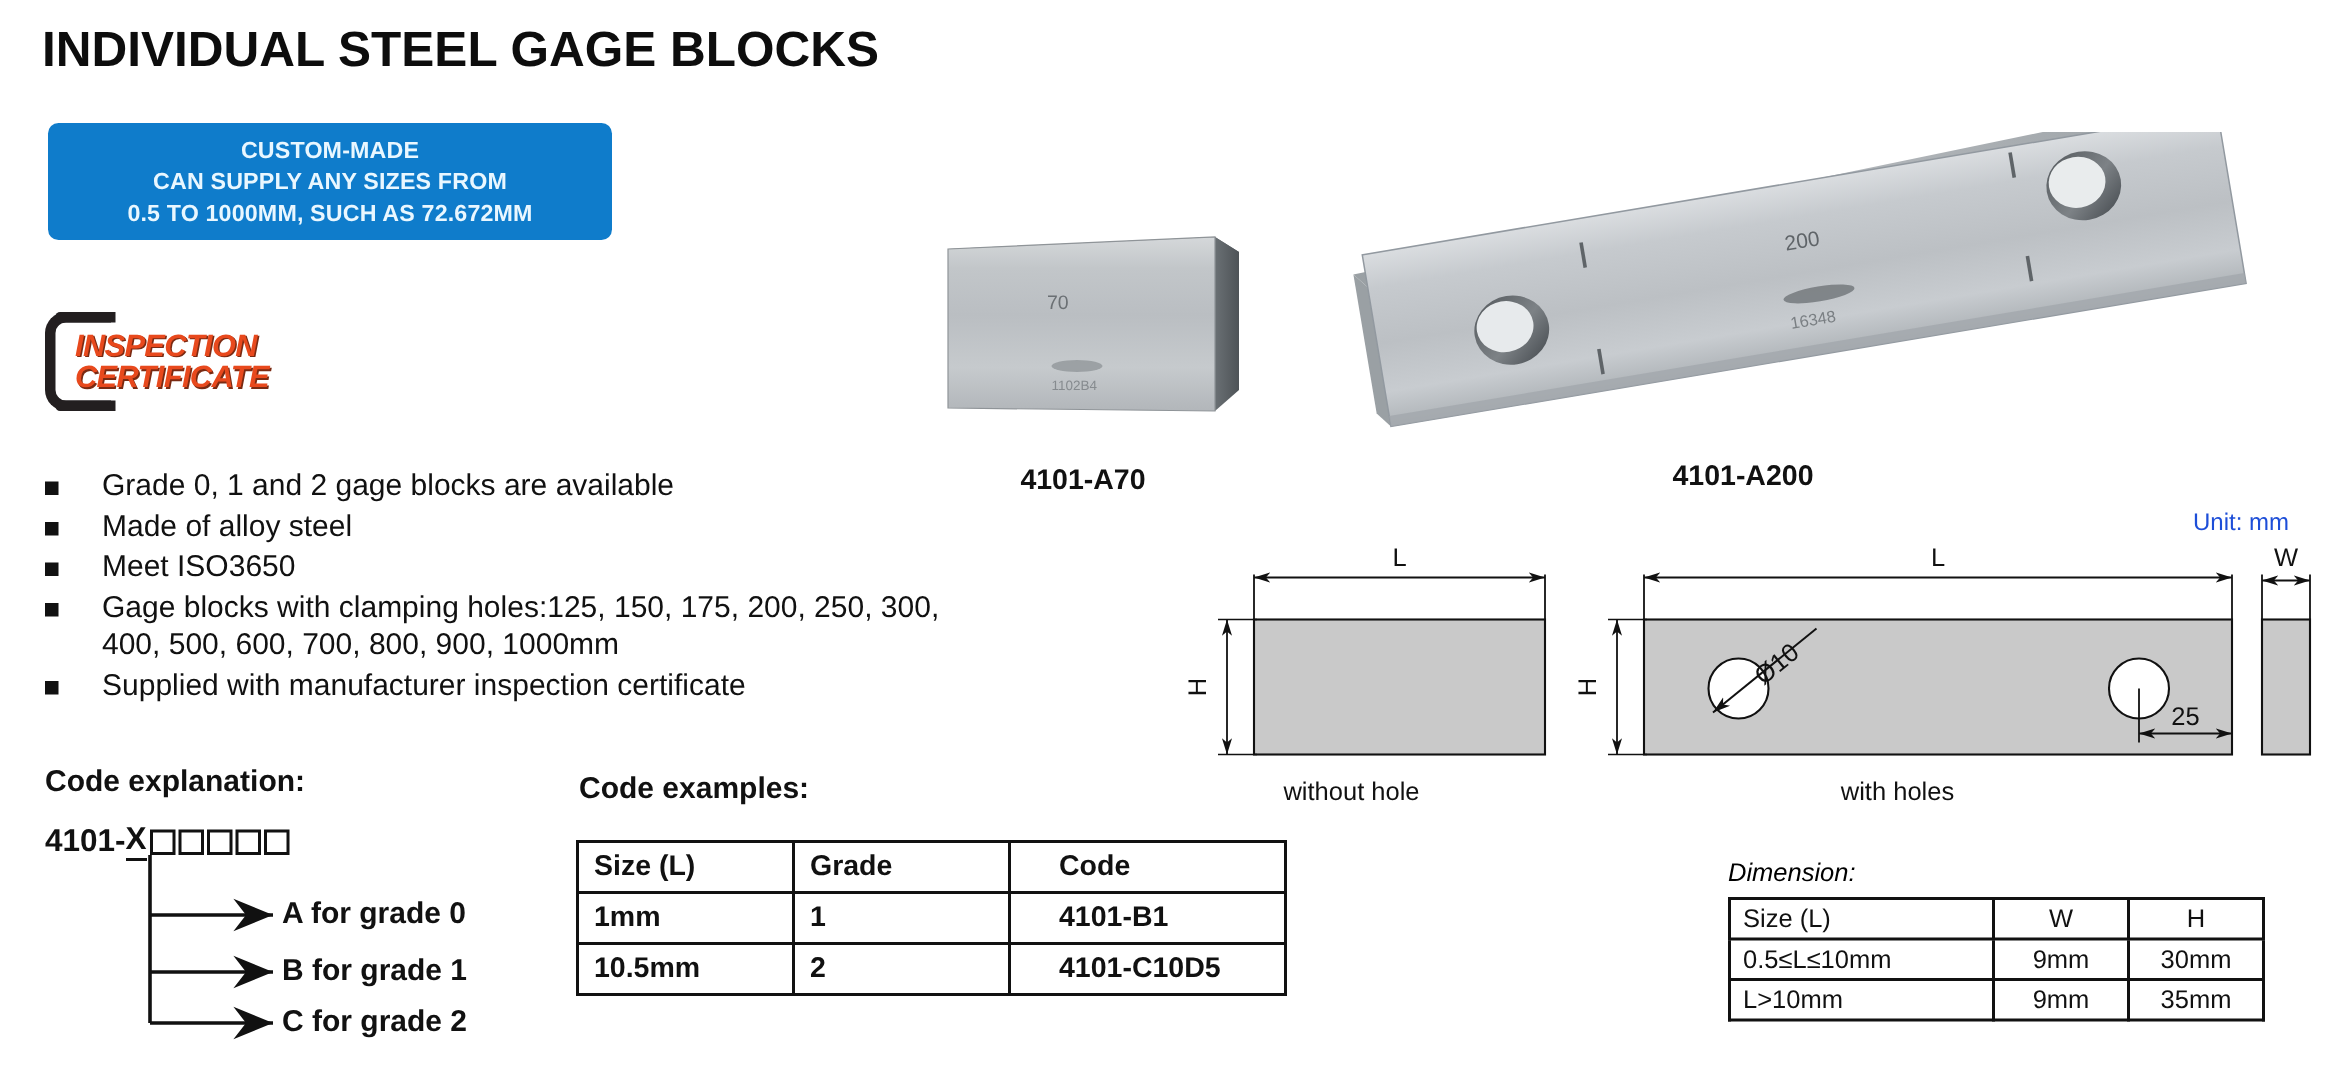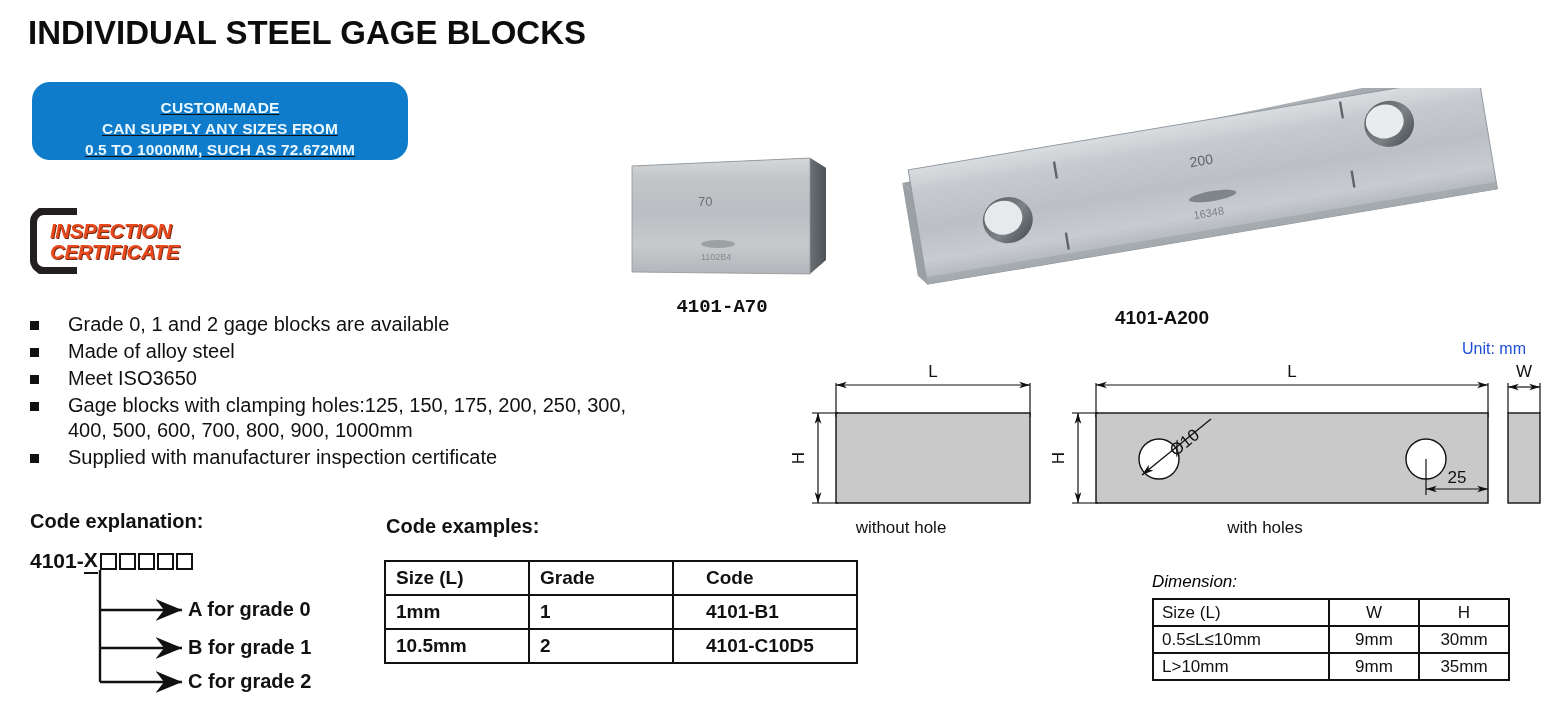--- a/index.html
+++ b/index.html
@@ -14,23 +14,23 @@
 
   
   #page-title{
     left:28px;top:14px;font-size:33px;font-weight:bold;letter-spacing:0px;
     color:#0d0d0d;white-space:nowrap;
   }
 
   
   #custom-badge{
     left:32px;top:82px;width:376px;height:78px;
-    background:#0f7ccb;border-radius:18px;
-    display:flex;flex-direction:column;align-items:center;justify-content:flex-end;
-    box-sizing:border-box;padding-top:1px;text-decoration:underline;
+    background:#0f7ccb;border-radius:7px;
+    display:flex;flex-direction:column;align-items:center;justify-content:center;
+    box-sizing:border-box;padding-top:1px;
   }
   #custom-badge div{
     color:#e9f7ff;font-size:15.5px;font-weight:bold;line-height:21px;
     text-align:center;white-space:nowrap;letter-spacing:.1px;
   }
 
   
   #cert-logo{left:28px;top:206px;width:220px;height:72px;}
   #cert-logo .bracket{
     position:absolute;left:2px;top:2px;width:44px;height:66px;
@@ -60,21 +60,21 @@
   }
   #feature-list .bullet{
     width:9px;height:9px;background:#111;margin-top:9px;margin-right:9px;flex:0 0 auto;
   }
   #feature-list .txt{font-size:20px;line-height:25px;color:#111;}
 
   
   .photo-caption{
     font-size:19px;font-weight:bold;text-align:center;color:#111;white-space:nowrap;
   }
-  #caption-a70{left:622px;top:296px;width:200px;font-family:Liberation Mono, monospace;}
+  #caption-a70{left:622px;top:310px;width:200px;}
   #caption-a200{left:1062px;top:307px;width:200px;}
 
   
   #block-small{left:630px;top:148px;width:200px;height:140px;}
   
   #block-large{left:890px;top:88px;width:620px;height:210px;}
 
   
   #unit-label{left:1462px;top:340px;font-size:16px;color:#1d4ed8;white-space:nowrap;}
 

